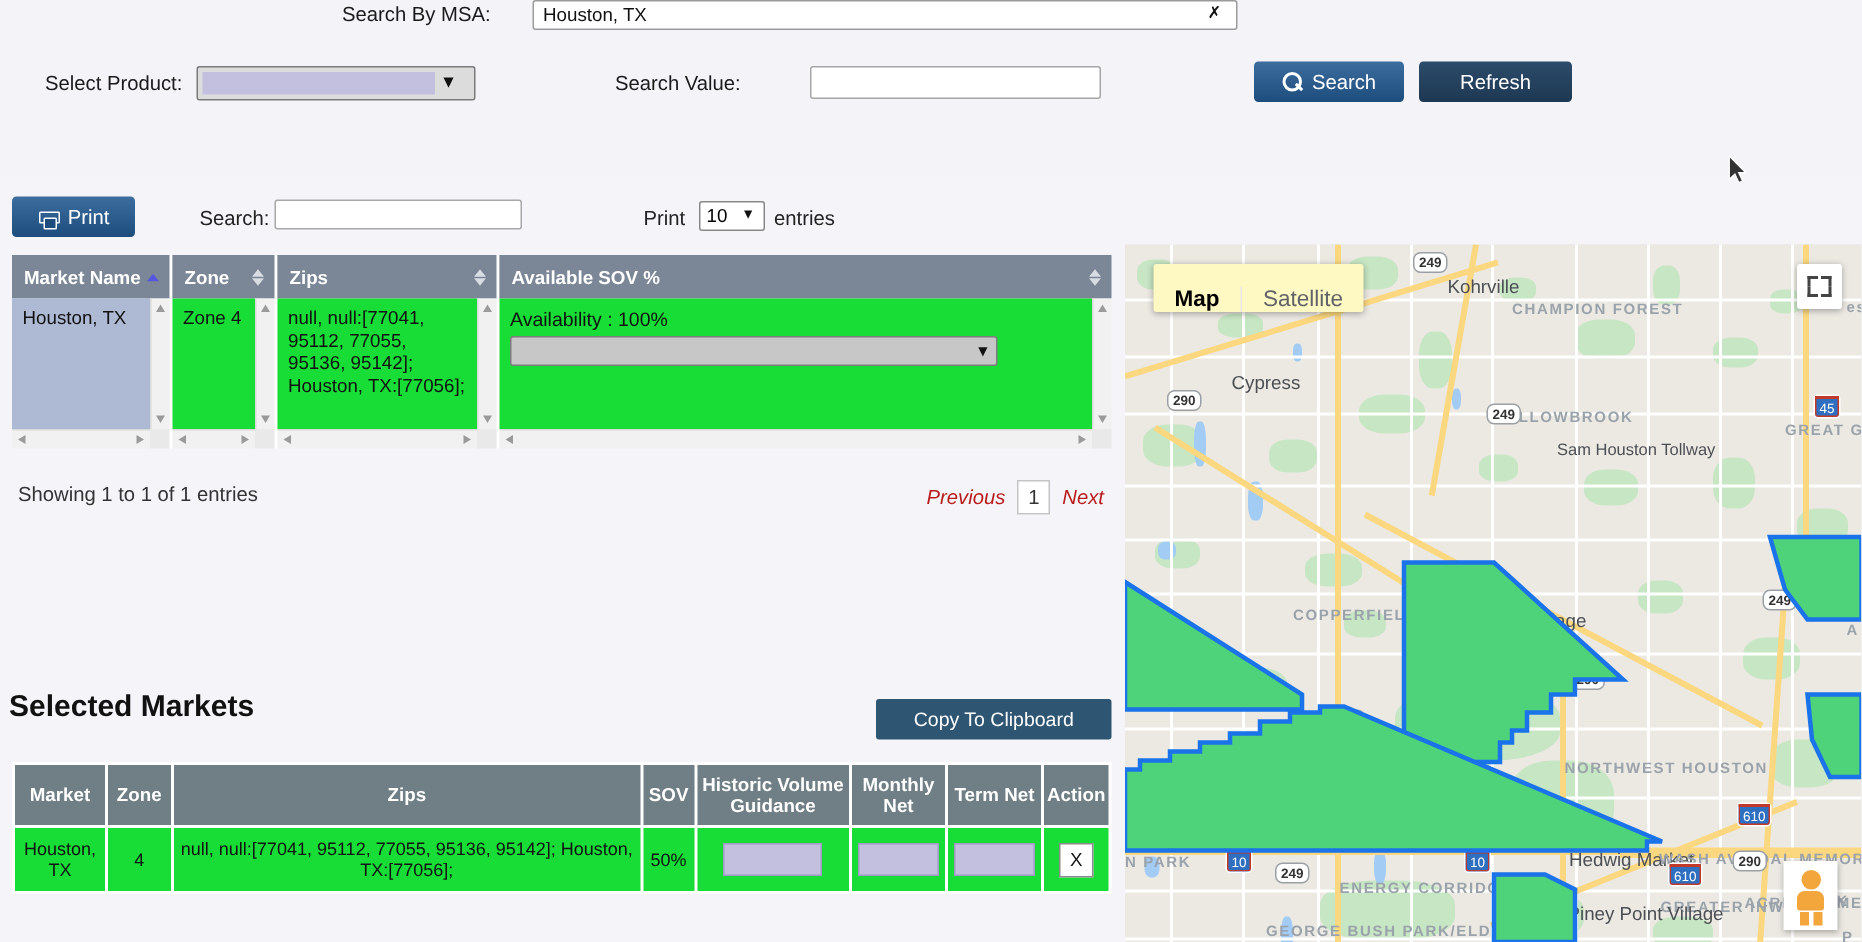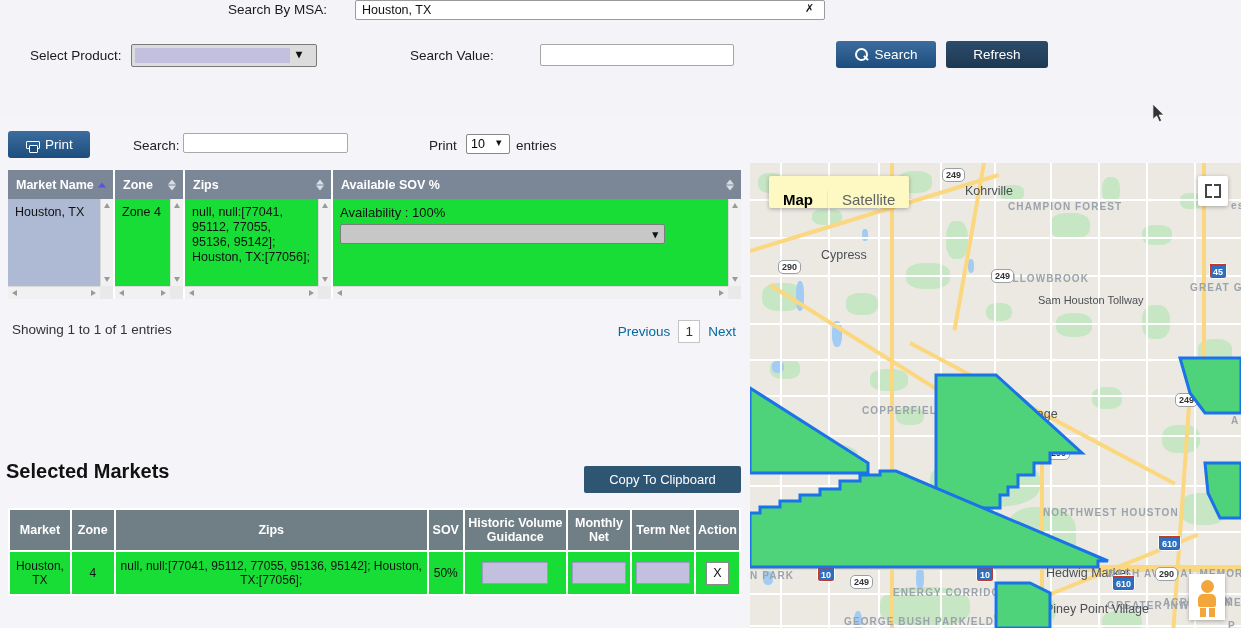--- a/index.html
+++ b/index.html
@@ -157,21 +157,21 @@
     width:325px; height:20px; background:#c7c7c7; border:1px solid #7d7d7d;
     border-radius:2px; font-family:"Liberation Sans", sans-serif; font-size:12px;
     -webkit-appearance:none; appearance:none; padding-left:4px; position:relative;
   }
   #sov-select-wrap { position:relative; display:inline-block; }
   #sov-caret { position:absolute; right:7px; top:3px; pointer-events:none; font-size:11px; font-weight:bold; }
 
   
   #dt-info { position:absolute; left:12px; top:322px; font-size:13.5px; color:#333; }
   #pagination { position:absolute; right:505px; top:320px; display:flex; align-items:center; gap:8px; font-size:13.5px; }
-  #pg-prev, #pg-next { color:#0369a1; cursor:pointer; }
+  #pg-prev, #pg-next { color:#b91c1c; cursor:pointer;font-style:italic; }
   #pg-1 {
     border:1px solid #c4c4c4; background:#fff; min-width:22px; height:23px;
     display:flex; align-items:center; justify-content:center; color:#333; cursor:pointer;
   }
 
   
   #selected-title { position:absolute; left:6px; top:460px; font-size:20px; font-weight:bold; color:#111; }
   #copy-button {
     position:absolute; left:584px; top:466px; width:157px; height:27px;
     background:#2e5572; color:#fff; border:none; border-radius:2px; cursor:pointer;
@@ -211,21 +211,21 @@
   .maplabel.city { font-size:12.5px; color:#4b4f54; letter-spacing:0; font-weight:normal; }
   .maplabel.park { font-size:12.5px; color:#4e7a4e; letter-spacing:0; font-weight:normal; }
   .maplabel.tollway { font-size:11px; color:#4b4f54; letter-spacing:0; font-weight:normal; }
 
   .shield {
     position:absolute; background:#fff; border:1px solid #9aa0a6; border-radius:5px;
     font-size:9px; color:#333; padding:1px 3px; font-weight:bold; white-space:nowrap;
   }
   .ishield {
     position:absolute; background:#2f6fc0; border:1px solid #fff; border-radius:3px;
-    font-size:9px; color:#fff; padding:2px 3px 1px; font-weight:bold; white-space:nowrap;
+    font-size:9px; color:#fff; padding:2px 3px 1px; font-weight:normal; white-space:nowrap;
     box-shadow:0 0 0 1px #c0392b inset;
   }
   .ishield .cap { display:block; height:2px; background:#c0392b; margin:-2px -3px 1px; }
 
   #map-type-control {
     position:absolute; left:19px; top:13px; height:32px; background:#fef9c3;
     border-radius:2px; box-shadow:0 1px 4px rgba(0,0,0,.3); display:flex; align-items:flex-end; z-index:20;
   }
   #map-type-control > div { display:flex; align-items:center; padding:0 14px; font-size:15px; cursor:pointer; }
   #btn-map { color:#000; font-weight:bold; border-right:1px solid #e6e6e6; }

